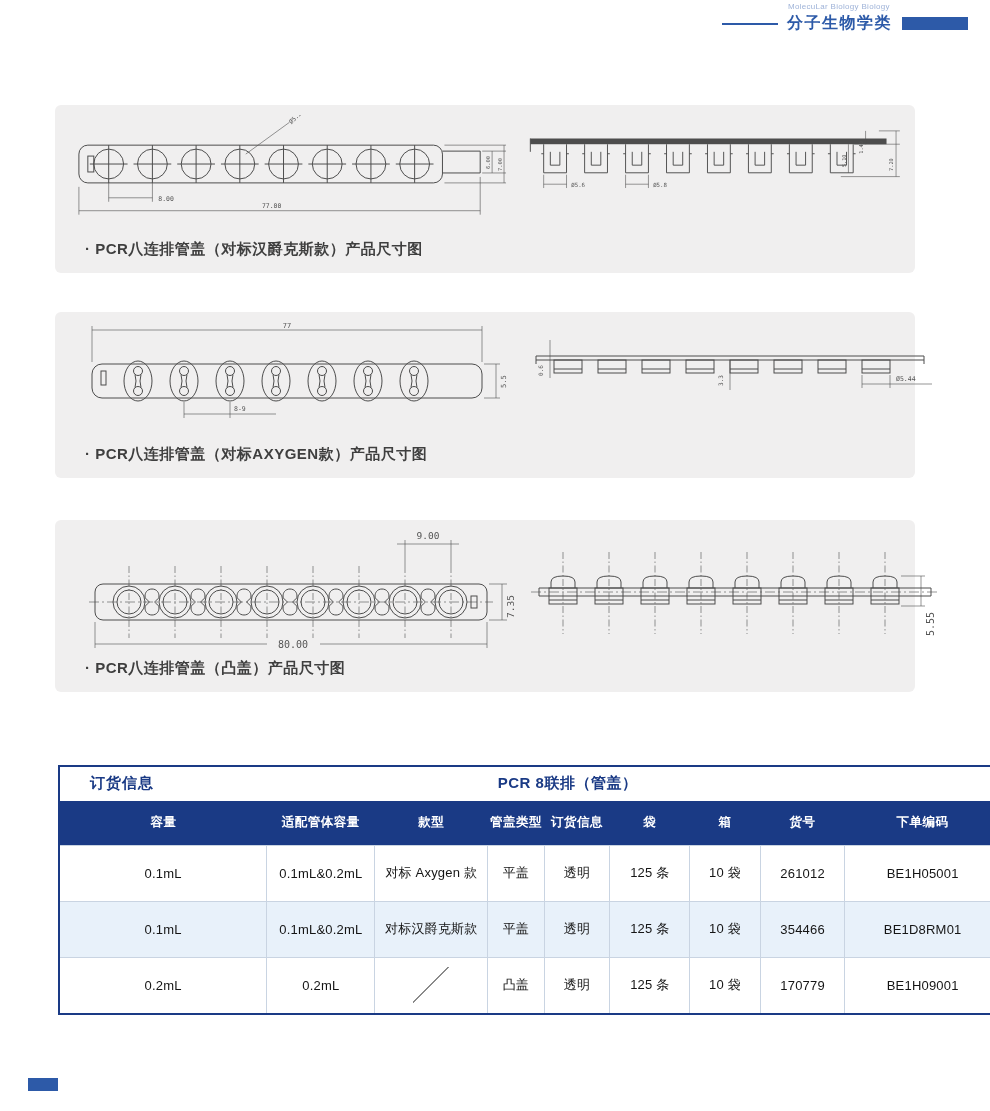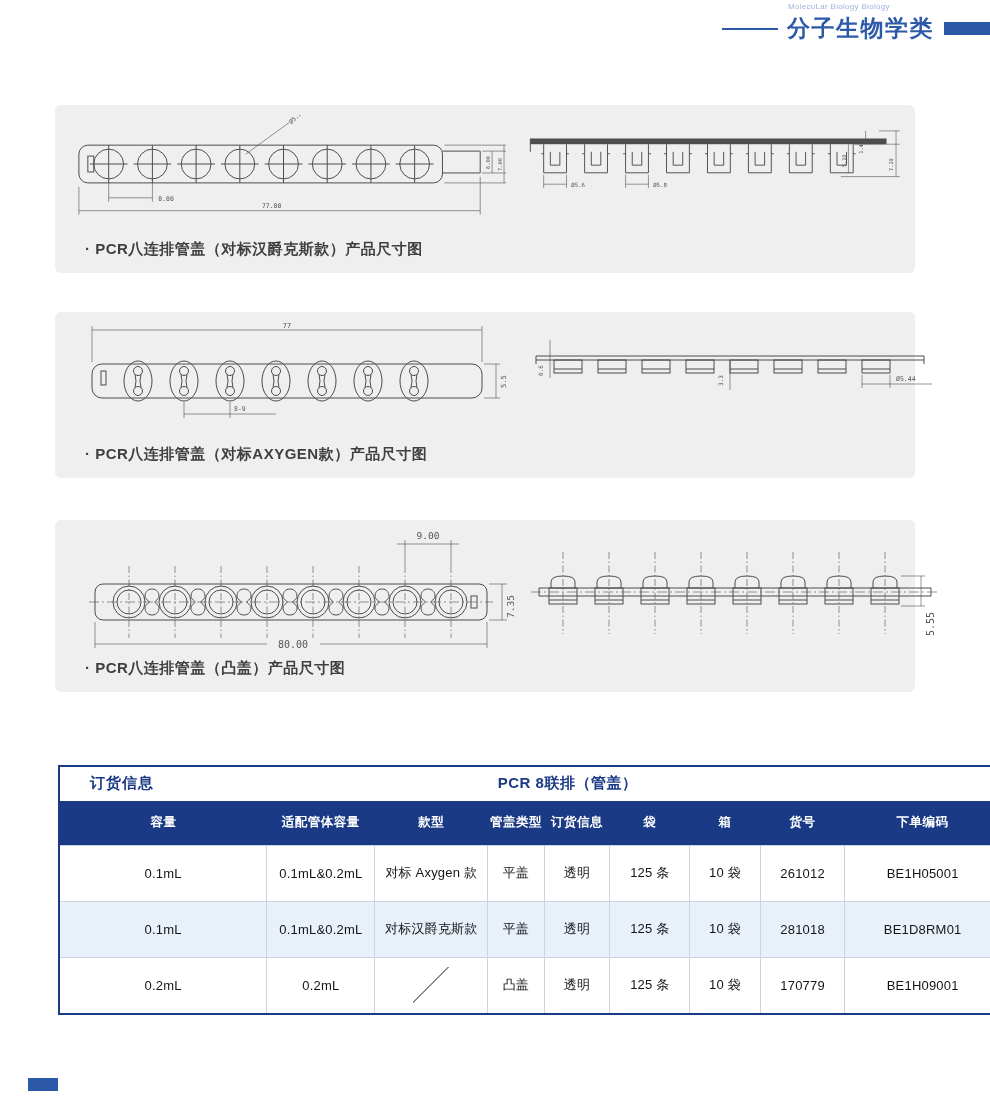--- a/index.html
+++ b/index.html
@@ -13,21 +13,21 @@
   *{margin:0;padding:0;box-sizing:border-box;}
   html,body{background:#fff;}
   body{font-family:"Liberation Sans","DejaVu Sans",sans-serif;}
   .page{position:relative;width:990px;height:1111px;background:#fff;overflow:hidden;}
 
   
   .hdr{position:absolute;top:2px;right:0;width:268px;}
   .hdr-en{margin-left:66px;font-size:8px;color:#9fb3d8;letter-spacing:.3px;margin-bottom:2px;}
   .hdr-row{display:flex;align-items:center;}
   .hdr-line{width:56px;height:2px;background:var(--blue);margin-right:9px;flex:none;}
-  .hdr-zh{font-size:23px;font-weight:700;color:var(--blue);letter-spacing:1.5px;white-space:nowrap;}
+  .hdr-zh{font-size:16px;font-weight:700;color:var(--blue);letter-spacing:1.5px;white-space:nowrap;}
   .hdr-bar{width:66px;height:13px;background:var(--blue);margin-left:10px;flex:none;}
 
   
   .panel{position:absolute;left:55px;width:860px;background:var(--panel-bg);border-radius:6px;}
   .panel-1{top:105px;height:168px;}
   .panel-2{top:312px;height:166px;}
   .panel-3{top:520px;height:172px;}
   .panel svg{position:absolute;}
   .draw{stroke:var(--line);fill:none;stroke-width:1;}
   .draw text{font-family:"DejaVu Sans Mono","Liberation Mono",monospace;fill:#555;stroke:none;}
@@ -332,21 +332,21 @@
           <td>BE1H05001</td>
         </tr>
         <tr class="alt">
           <td>0.1mL</td>
           <td>0.1mL&amp;0.2mL</td>
           <td>对标汉爵克斯款</td>
           <td>平盖</td>
           <td>透明</td>
           <td>125 条</td>
           <td>10 袋</td>
-          <td>281018</td>
+          <td>354466</td>
           <td>BE1D8RM01</td>
         </tr>
         <tr>
           <td>0.2mL</td>
           <td>0.2mL</td>
           <td><span class="na-slash"></span></td>
           <td>凸盖</td>
           <td>透明</td>
           <td>125 条</td>
           <td>10 袋</td>

